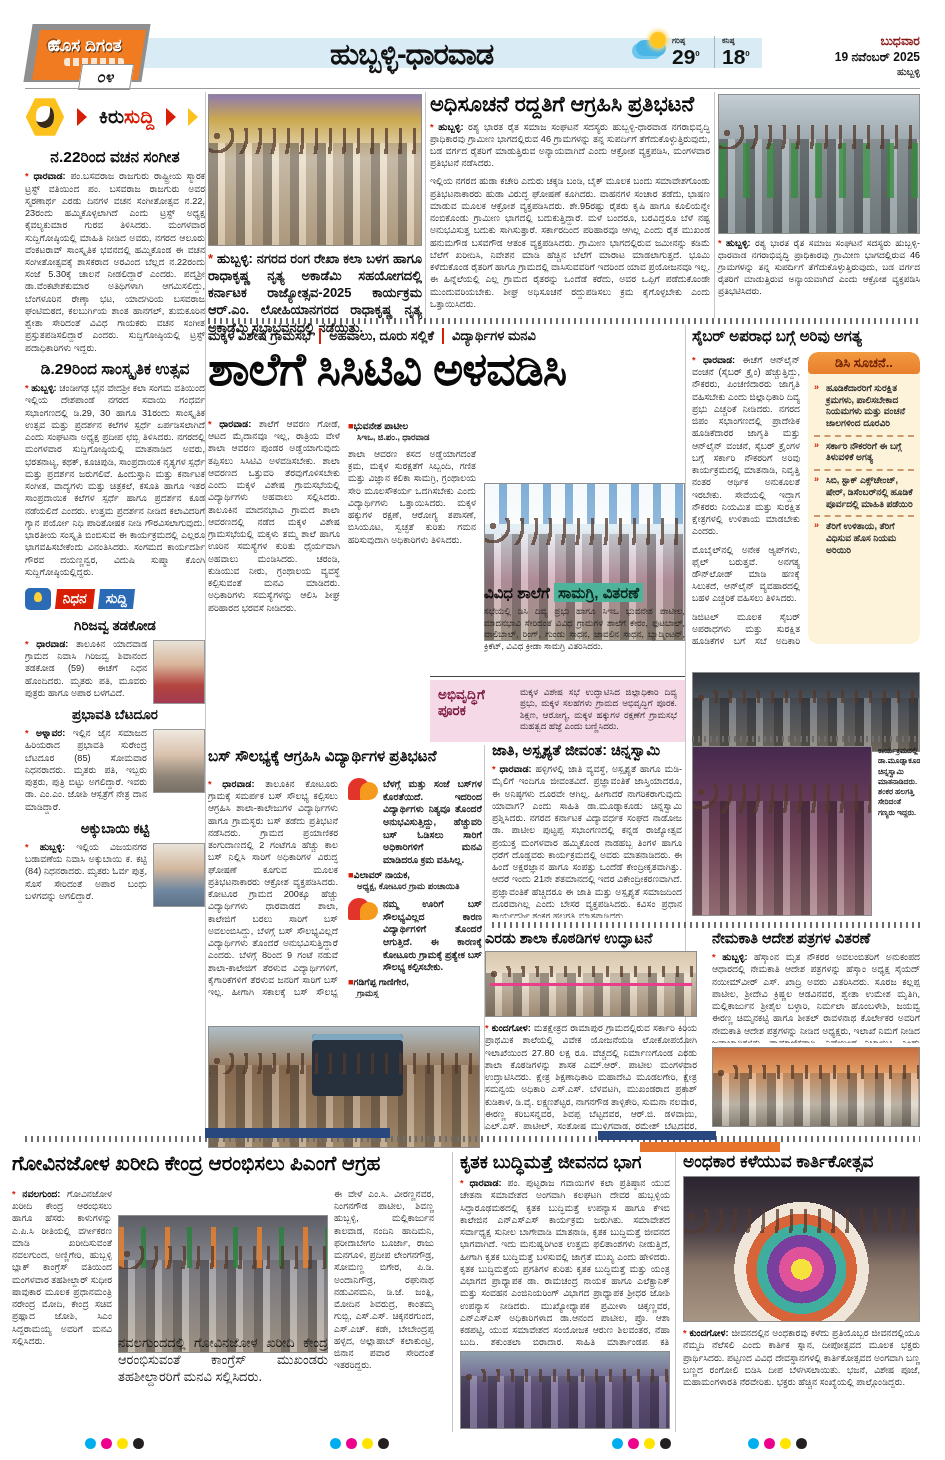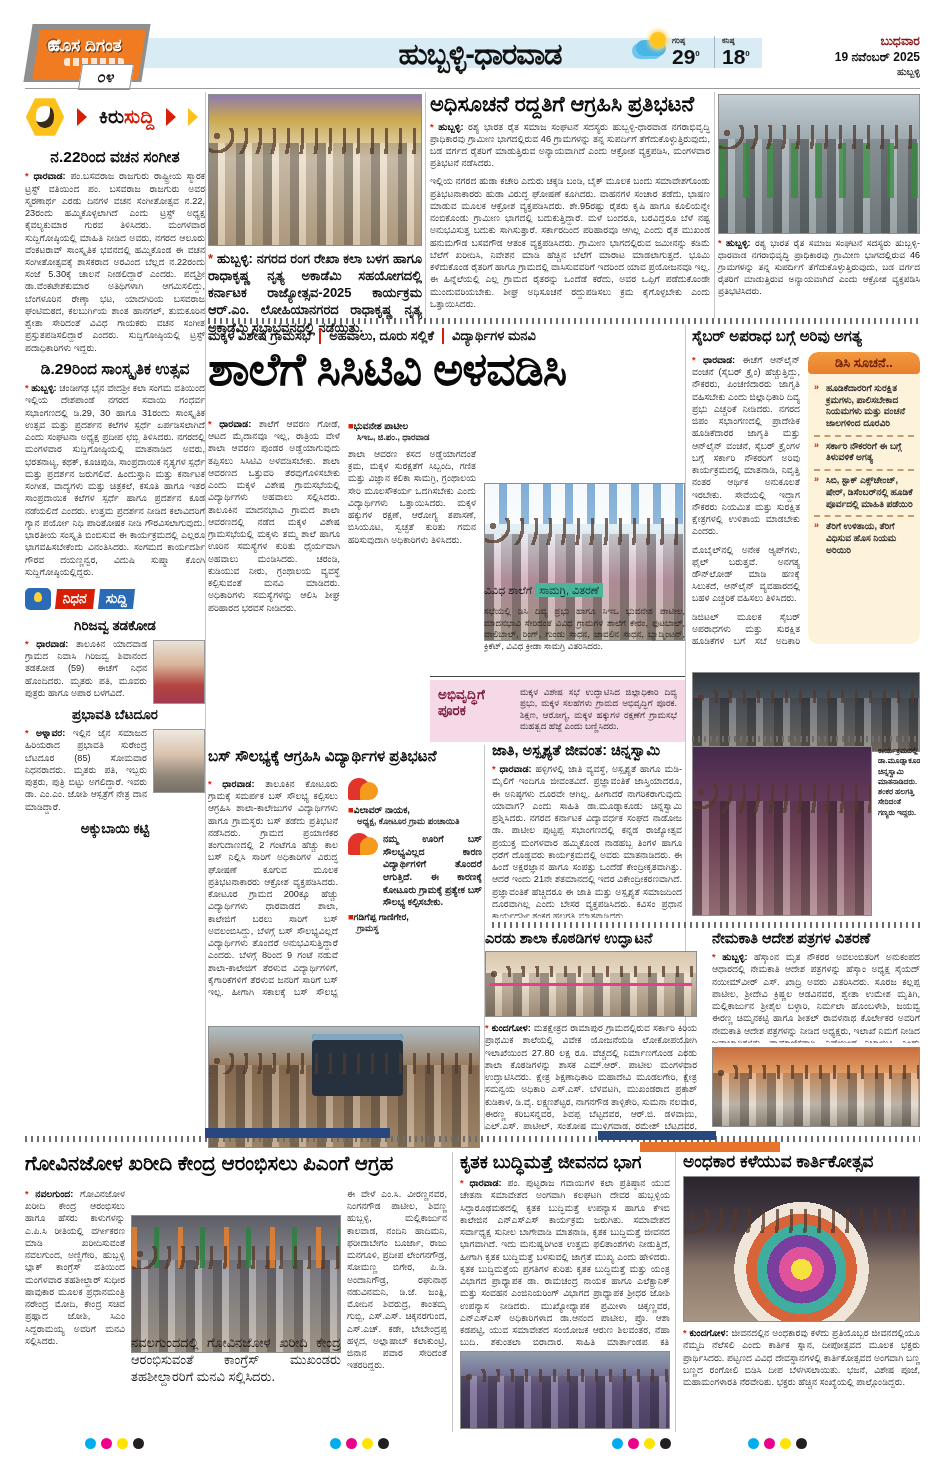--- a/index.html
+++ b/index.html
@@ -19,21 +19,21 @@
   .orangebar{position:absolute;background:#e8742c;}
 
   
   .mast-blue{position:absolute;left:132px;top:38px;width:788px;height:30px;background:#d9ecf5;}
   .mast-gray{position:absolute;left:28px;top:24px;width:118px;height:58px;background:#8f8f8f;transform:skewX(-9deg);}
   .mast-orange{position:absolute;left:36px;top:30px;width:106px;height:50px;background:#f07b21;transform:skewX(-9deg);}
   .brand{position:absolute;left:48px;top:36px;width:92px;color:#fff;font-weight:bold;font-size:17px;text-shadow:1px 1px 0 #5a2a00;white-space:nowrap;}
   .brand-circ{position:absolute;left:46px;top:38px;width:15px;height:15px;border-radius:50%;background:#fff;box-shadow:inset 0 0 0 2px #b34d00;}
   .brand-tag{position:absolute;left:64px;top:58px;width:60px;height:8px;background:repeating-linear-gradient(90deg,#fff 0 6px,transparent 6px 9px);opacity:.8;border-radius:3px;}
   .pagenum-box{position:absolute;left:80px;top:64px;width:50px;height:24px;background:#fff;border:1px solid #8f8f8f;transform:skewX(-9deg);text-align:center;font-weight:bold;font-size:15px;line-height:24px;color:#111;}
-  .edition{position:absolute;left:330px;top:38px;width:300px;text-align:center;font-size:29px;font-weight:bold;color:#121212;letter-spacing:-1px;}
+  .edition{position:absolute;left:330px;top:38px;width:300px;font-size:29px;font-weight:bold;color:#121212;letter-spacing:-1px;}
   .wx{position:absolute;left:628px;top:36px;width:130px;height:34px;}
   .wx .sun{position:absolute;left:22px;top:-4px;width:16px;height:16px;border-radius:50%;background:#ffc41f;box-shadow:0 0 4px 2px #ffd96b;}
   .wx .cloud{position:absolute;left:8px;top:4px;width:30px;height:16px;border-radius:10px;background:#49b5e7;box-shadow:-4px 3px 0 0 #6cc6ee;}
   .wx-lbl{font-size:7.5px;color:#333;font-weight:bold;}
   .wx-t{font-size:21px;font-weight:bold;color:#111;line-height:1;}
   .wx-t sup{font-size:8px;}
   .wx-sep{position:absolute;top:0;width:1px;height:32px;background:#9fb9c4;}
   .mast-right{position:absolute;left:762px;top:34px;width:158px;height:50px;background:#fff;text-align:right;padding-right:2px;}
   .mr-day{font-size:12.5px;font-weight:bold;color:#8a1515;margin:0;}
   .mr-date{font-size:12px;font-weight:bold;color:#111;margin:1px 0 0 0;}
@@ -91,21 +91,21 @@
   .kicker span:first-child{padding-left:0;}
   .main-head{font-size:46px;font-weight:bold;color:#0a0a0a;letter-spacing:-1px;line-height:1.02;margin:2px 0 0 0;}
   .qico{position:relative;width:30px;height:24px;flex:0 0 auto;}
   .qico::before{content:"";position:absolute;left:0;top:0;width:22px;height:22px;border-radius:50% 50% 50% 8%;background:#e3342a;}
   .qico::after{content:"";position:absolute;left:12px;top:4px;width:18px;height:18px;border-radius:50% 50% 50% 8%;background:#f59a1d;}
   .quote-blk{display:flex;gap:5px;}
   .quote-txt{font-size:9.4px;font-weight:bold;line-height:1.35;color:#222;text-align:justify;}
   .q-auth{font-size:9.2px;font-weight:bold;color:#111;margin-top:3px;}
   .q-auth::before{content:"\25A0 ";color:#d81e05;}
   .q-role{font-size:8.6px;font-weight:bold;color:#333;margin-left:9px;}
-  .subhead{font-size:11px;font-weight:normal;color:#0c0c0c;border-radius:7px;}
+  .subhead{font-size:15px;font-weight:bold;color:#0c0c0c;border-radius:7px;}
   .subhead .hl{background:#4db39a;color:#07241c;padding:1px 4px;}
   .pinkbox{background:#f6d9e6;display:flex;gap:8px;padding:7px 8px;box-sizing:border-box;}
   .pinkbox .pb-title{font-size:13.5px;font-weight:bold;color:#7c1640;width:74px;flex:0 0 auto;line-height:1.15;}
   .pinkbox .pb-body{font-size:8.8px;line-height:1.3;text-align:justify;color:#222;}
 
   
   .notice-box{background:#fcf3da;border-radius:10px;box-sizing:border-box;padding:0 6px 6px 6px;}
   .notice-head{background:linear-gradient(180deg,#f2993f,#e87f2e);color:#6d1d00;font-weight:bold;font-size:13px;text-align:center;border-radius:9px 9px 4px 4px;padding:3px 0;margin:0 -6px 5px -6px;}
   .notice-item{font-size:9px;font-weight:bold;line-height:1.3;color:#2c2c2c;padding:4px 0 5px 12px;position:relative;border-bottom:2px dashed #c99a6a;text-align:left;}
   .notice-item:last-child{border-bottom:none;}
@@ -184,20 +184,24 @@
     <p class="body-txt">
       <span class="portrait ph ph-portrait"></span>
       <span class="dl">ಧಾರವಾಡ:</span> <span>ತಾಲೂಕಿನ ಯಾದವಾಡ ಗ್ರಾಮದ ನಿವಾಸಿ ಗಿರಿಜವ್ವ ಶಿವಾನಂದ ತಡಕೋಡ (59) ಈಚೆಗೆ ನಿಧನ ಹೊಂದಿದರು. ಮೃತರು ಪತಿ, ಮೂವರು ಪುತ್ರರು ಹಾಗೂ ಅಪಾರ ಬಳಗವಿದೆ.</span>
     </p>
     <h3 class="ob-name">ಪ್ರಭಾವತಿ ಬೆಟದೂರ</h3>
     <p class="body-txt">
       <span class="portrait ph ph-portrait" style="background:linear-gradient(180deg,#eee8df 0%,#d9c2ad 40%,#8f8578 75%,#777065 100%);"></span>
       <span class="dl">ಅಳ್ನಾವರ:</span> <span>ಇಲ್ಲಿನ ಜೈನ ಸಮಾಜದ ಹಿರಿಯರಾದ ಪ್ರಭಾವತಿ ಸುರೇಂದ್ರ ಬೆಟದೂರ (85) ಸೋಮವಾರ ನಿಧನರಾದರು. ಮೃತರು ಪತಿ, ಇಬ್ಬರು ಪುತ್ರರು, ಪುತ್ರಿ ಬಿಟ್ಟು ಅಗಲಿದ್ದಾರೆ. ಇವರು ಡಾ. ಎಂ.ಎಂ. ಜೋಶಿ ಆಸ್ಪತ್ರೆಗೆ ನೇತ್ರ ದಾನ ಮಾಡಿದ್ದಾರೆ.</span>
     </p>
     <h3 class="ob-name">ಅಕ್ಕುಬಾಯಿ ಕಟ್ಟಿ</h3>
+    <p class="body-txt">
+      <span class="portrait ph ph-portrait" style="background:linear-gradient(180deg,#e9e4da 0%,#d3b79e 40%,#6f87a0 75%,#5d7186 100%);"></span>
+      <span class="dl">ಹುಬ್ಬಳ್ಳಿ:</span> <span>ಇಲ್ಲಿಯ ವಿಜಯನಗರ ಬಡಾವಣೆಯ ನಿವಾಸಿ ಅಕ್ಕುಬಾಯಿ ಕ. ಕಟ್ಟಿ (84) ನಿಧನರಾದರು. ಮೃತರು ಓರ್ವ ಪುತ್ರ, ಸೊಸೆ ಸೇರಿದಂತೆ ಅಪಾರ ಬಂಧು ಬಳಗವನ್ನು ಅಗಲಿದ್ದಾರೆ.</span>
+    </p>
   </div>
 
   <div class="abs" style="left:208px;top:94px;width:214px;height:224px;">
     <div class="ph ph-stage" style="width:214px;height:152px;"></div>
     <p class="caption"><span class="dl" style="color:#000;">ಹುಬ್ಬಳ್ಳಿ:</span> <span>ನಗರದ ರಂಗ ರೇಖಾ ಕಲಾ ಬಳಗ ಹಾಗೂ ರಾಧಾಕೃಷ್ಣ ನೃತ್ಯ ಅಕಾಡೆಮಿ ಸಹಯೋಗದಲ್ಲಿ ಕರ್ನಾಟಕ ರಾಜ್ಯೋತ್ಸವ-2025 ಕಾರ್ಯಕ್ರಮ ಆರ್.ಎಂ. ಲೋಹಿಯಾನಗರದ ರಾಧಾಕೃಷ್ಣ ನೃತ್ಯ ಅಕಾಡೆಮಿ ಸಭಾಭವನದಲ್ಲಿ ನಡೆಯಿತು.</span></p>
   </div>
 
   <div class="abs clip" style="left:430px;top:92px;width:280px;height:226px;">
     <h1 class="art-head" style="font-size:21px;">ಅಧಿಸೂಚನೆ ರದ್ದತಿಗೆ ಆಗ್ರಹಿಸಿ ಪ್ರತಿಭಟನೆ</h1>
     <p class="body-txt"><span class="dl">ಹುಬ್ಬಳ್ಳಿ:</span> <span>ರಶ್ಯ ಭಾರತ ರೈತ ಸಮಾಜ ಸಂಘಟನೆ ಸದಸ್ಯರು ಹುಬ್ಬಳ್ಳಿ-ಧಾರವಾಡ ನಗರಾಭಿವೃದ್ಧಿ ಪ್ರಾಧಿಕಾರವು ಗ್ರಾಮೀಣ ಭಾಗದಲ್ಲಿರುವ 46 ಗ್ರಾಮಗಳನ್ನು ತನ್ನ ಸುಪರ್ದಿಗೆ ತೆಗೆದುಕೊಳ್ಳುತ್ತಿರುವುದು, ಬಡ ವರ್ಗದ ರೈತರಿಗೆ ಮಾಡುತ್ತಿರುವ ಅನ್ಯಾಯವಾಗಿದೆ ಎಂದು ಆಕ್ರೋಶ ವ್ಯಕ್ತಪಡಿಸಿ, ಮಂಗಳವಾರ ಪ್ರತಿಭಟನೆ ನಡೆಸಿದರು.</span></p>
@@ -276,20 +280,21 @@
   </div>
 
   <div class="abs" style="left:208px;top:748px;width:274px;height:382px;">
     <h2 class="art-head" style="font-size:15px;">ಬಸ್ ಸೌಲಭ್ಯಕ್ಕೆ ಆಗ್ರಹಿಸಿ ವಿದ್ಯಾರ್ಥಿಗಳ ಪ್ರತಿಭಟನೆ</h2>
     <div class="abs clip" style="left:0;top:30px;width:130px;height:220px;">
       <p class="body-txt"><span class="dl">ಧಾರವಾಡ:</span> <span>ತಾಲೂಕಿನ ಕೋಟೂರು ಗ್ರಾಮಕ್ಕೆ ಸಮರ್ಪಕ ಬಸ್ ಸೌಲಭ್ಯ ಕಲ್ಪಿಸಲು ಆಗ್ರಹಿಸಿ ಶಾಲಾ-ಕಾಲೇಜುಗಳ ವಿದ್ಯಾರ್ಥಿಗಳು ಹಾಗೂ ಗ್ರಾಮಸ್ಥರು ಬಸ್ ತಡೆದು ಪ್ರತಿಭಟನೆ ನಡೆಸಿದರು. ಗ್ರಾಮದ ಪ್ರಯಾಣಿಕರ ತಂಗುದಾಣದಲ್ಲಿ 2 ಗಂಟೆಗೂ ಹೆಚ್ಚು ಕಾಲ ಬಸ್ ನಿಲ್ಲಿಸಿ ಸಾರಿಗೆ ಅಧಿಕಾರಿಗಳ ವಿರುದ್ಧ ಘೋಷಣೆ ಕೂಗುವ ಮೂಲಕ ಪ್ರತಿಭಟನಾಕಾರರು ಆಕ್ರೋಶ ವ್ಯಕ್ತಪಡಿಸಿದರು. ಕೋಟೂರ ಗ್ರಾಮದ 200ಕ್ಕೂ ಹೆಚ್ಚು ವಿದ್ಯಾರ್ಥಿಗಳು ಧಾರವಾಡದ ಶಾಲಾ, ಕಾಲೇಜಿಗೆ ಬರಲು ಸಾರಿಗೆ ಬಸ್ ಅವಲಂಬಿಸಿದ್ದು, ಬೆಳಗ್ಗೆ ಬಸ್ ಸೌಲಭ್ಯವಿಲ್ಲದೆ ವಿದ್ಯಾರ್ಥಿಗಳು ತೊಂದರೆ ಅನುಭವಿಸುತ್ತಿದ್ದಾರೆ ಎಂದರು. ಬೆಳಗ್ಗೆ 8ರಿಂದ 9 ಗಂಟೆ ನಡುವೆ ಶಾಲಾ-ಕಾಲೇಜಿಗೆ ತೆರಳುವ ವಿದ್ಯಾರ್ಥಿಗಳಿಗೆ, ಕೈಗಾರಿಕೆಗಳಿಗೆ ತೆರಳುವ ಜನರಿಗೆ ಸಾರಿಗೆ ಬಸ್ ಇಲ್ಲ. ಹೀಗಾಗಿ ಸಕಾಲಕ್ಕೆ ಬಸ್ ಸೌಲಭ್ಯ ಕಲ್ಪಿಸುವಂತೆ ಒತ್ತಾಯ ಮಾಡಿದರು. ಪ್ರತಿಭಟನೆಯಲ್ಲಿ</span></p>
     </div>
     <div class="abs clip" style="left:140px;top:30px;width:134px;height:220px;">
       <div class="quote-blk">
         <span class="qico"></span>
+        <span class="quote-txt">ಬೆಳಗ್ಗೆ ಮತ್ತು ಸಂಜೆ ಬಸ್‌ಗಳ ಕೊರತೆಯಿದೆ. ಇದರಿಂದ ವಿದ್ಯಾರ್ಥಿಗಳು ನಿತ್ಯವೂ ತೊಂದರೆ ಅನುಭವಿಸುತ್ತಿದ್ದು, ಹೆಚ್ಚುವರಿ ಬಸ್ ಓಡಿಸಲು ಸಾರಿಗೆ ಅಧಿಕಾರಿಗಳಿಗೆ ಮನವಿ ಮಾಡಿದರೂ ಕ್ರಮ ವಹಿಸಿಲ್ಲ.</span>
       </div>
       <div class="q-auth">ವಿಲಾವರ್ ನಾಯಕ,</div>
       <div class="q-role">ಅಧ್ಯಕ್ಷ, ಕೋಟೂರ ಗ್ರಾಮ ಪಂಚಾಯಿತಿ</div>
       <div class="quote-blk" style="margin-top:6px;">
         <span class="qico"></span>
         <span class="quote-txt">ನಮ್ಮ ಊರಿಗೆ ಬಸ್ ಸೌಲಭ್ಯವಿಲ್ಲದ ಕಾರಣ ವಿದ್ಯಾರ್ಥಿಗಳಿಗೆ ತೊಂದರೆ ಆಗುತ್ತಿದೆ. ಈ ಕಾರಣಕ್ಕೆ ಕೋಟೂರು ಗ್ರಾಮಕ್ಕೆ ಪ್ರತ್ಯೇಕ ಬಸ್ ಸೌಲಭ್ಯ ಕಲ್ಪಿಸಬೇಕು.</span>
       </div>
       <div class="q-auth">ಗಡಿಗೆಪ್ಪ ಗಾಣಿಗೇರ,</div>
       <div class="q-role">ಗ್ರಾಮಸ್ಥ</div>
 
@@ -320,21 +325,21 @@
       <p class="body-txt"><span class="dl">ಹುಬ್ಬಳ್ಳಿ:</span> <span>ಹೆಸ್ಕಾಂನ ಮೃತ ನೌಕರರ ಅವಲಂಬಿತರಿಗೆ ಅನುಕಂಪದ ಆಧಾರದಲ್ಲಿ ನೇಮಕಾತಿ ಆದೇಶ ಪತ್ರಗಳನ್ನು ಹೆಸ್ಕಾಂ ಅಧ್ಯಕ್ಷ ಸೈಯದ್ ನಯೀಮ್‌ವೀರ್ ಎಸ್. ಖಾದ್ರಿ ಅವರು ವಿತರಿಸಿದರು. ಸೂರಜ ಕಲ್ಲಪ್ಪ ಪಾಟೀಲ, ಶ್ರೀದೇವಿ ಕ್ರಿಷ್ಣಲ ಆಡವಿನವರ, ಶ್ವೇತಾ ಉಮೇಶ ಮೃತಿಗಿ, ಮಲ್ಲಿಕಾರ್ಜುನ ಶ್ರೀಶೈಲ ಬಳ್ಳಾರಿ, ನಿರ್ಮಲಾ ಹೊಂಬಳೇಶಿ, ಜಯವ್ವ ಈರಣ್ಣ ಚಿಮ್ಮನಕಟ್ಟಿ ಹಾಗೂ ಶೀತಲ್ ರಾವಳನಾಥ ಕೊರ್ಲೇಕರ ಅವರಿಗೆ ನೇಮಕಾತಿ ಆದೇಶ ಪತ್ರಗಳನ್ನು ನೀಡಿದ ಅಧ್ಯಕ್ಷರು, ಇಲಾಖೆ ನಿಮಗೆ ನೀಡಿದ ಜವಾಬ್ದಾರಿಗಳನ್ನು ಪ್ರಾಮಾಣಿಕವಾಗಿ, ನಿಷ್ಠೆಯಿಂದ ನಿಭಾಯಿಸಿ ಎಂದು ತಿಳಿಸಿದರು.</span></p>
     </div>
     <div class="ph ph-cert" style="width:208px;height:80px;margin-top:4px;"></div>
   </div>
 
   <div class="hdiv" style="left:25px;top:1136px;width:895px;"></div>
   <div class="bluebar" style="left:205px;top:1128px;width:185px;height:10px;"></div>
   <div class="bluebar" style="left:598px;top:1131px;width:118px;height:9px;"></div>
   <div class="orangebar" style="left:640px;top:1142px;width:140px;height:10px;"></div>
 
-  <div class="abs" style="left:25px;top:1152px;width:422px;height:282px;">
+  <div class="abs" style="left:12px;top:1152px;width:422px;height:282px;">
     <h1 class="art-head" style="font-size:20px;">ಗೋವಿನಜೋಳ ಖರೀದಿ ಕೇಂದ್ರ ಆರಂಭಿಸಲು ಪಿಎಂಗೆ ಆಗ್ರಹ</h1>
     <div class="abs clip" style="left:0;top:36px;width:100px;height:244px;">
       <p class="body-txt"><span class="dl">ನವಲಗುಂದ:</span> <span>ಗೋವಿನಜೋಳ ಖರೀದಿ ಕೇಂದ್ರ ಆರಂಭಿಸಲು ಹಾಗೂ ಹೆಸರು ಕಾಳುಗಳನ್ನು ಎ.ಪಿ.ಸಿ ರೀತಿಯಲ್ಲಿ ವರ್ಗೀಕರಣ ಮಾಡಿ ಖರೀದಿಸುವಂತೆ ನವಲಗುಂದ, ಅಣ್ಣಿಗೇರಿ, ಹುಬ್ಬಳ್ಳಿ ಬ್ಲಾಕ್ ಕಾಂಗ್ರೆಸ್ ವತಿಯಿಂದ ಮಂಗಳವಾರ ತಹಶೀಲ್ದಾರ್ ಸುಧೀರ ಷಾವುಕಾರ ಮೂಲಕ ಪ್ರಧಾನಮಂತ್ರಿ ನರೇಂದ್ರ ಮೋದಿ, ಕೇಂದ್ರ ಸಚಿವ ಪ್ರಹ್ಲಾದ ಜೋಶಿ, ಸಿಎಂ ಸಿದ್ದರಾಮಯ್ಯ ಅವರಿಗೆ ಮನವಿ ಸಲ್ಲಿಸಿದರು.</span></p>
     </div>
     <div class="ph ph-congress abs" style="left:106px;top:36px;width:210px;height:138px;">
         <i class="accent-flags"></i>
       </div>
     <div class="abs clip" style="left:322px;top:36px;width:100px;height:244px;">
       <p class="body-txt">ಈ ವೇಳೆ ಎಂ.ಸಿ. ವೀರಣ್ಣನವರ, ನಿಂಗನಗೌಡ ಪಾಟೀಲ, ಶಿವಣ್ಣ ಹುಬ್ಬಳ್ಳಿ, ಮಲ್ಲಿಕಾರ್ಜುನ ಕಾಲವಾಡ, ನಂದಿನಿ ಹಾದಿಮನಿ, ಫರೀದಾಬೇಗಂ ಬೂರ್ಜಾ, ರಾಜು ಮನಗೂಳಿ, ಪ್ರದೀಪ ಲೇಂಗನಗೌಡ್ರ, ಸೋಮಣ್ಣ ಬಿಗೇರ, ಪಿ.ಡಿ. ಅಂದಾನಿಗೌಡ್ರ, ರಘುನಾಥ ನಡುವಿನಮನಿ, ಡಿ.ಜೆ. ಜಂತ್ಲಿ, ಮೋದಿನ ಶಿವರುದ್ರ, ಕಾಂತಮ್ಮ ಗುಬ್ಬಿ, ಎಸ್.ಎಸ್. ಚಿಕ್ಕನರಗುಂದ, ಎಸ್.ಎಚ್. ಕಡೇ, ಬೇಬೇಂದ್ರಪ್ಪ ಹಳ್ಳದ, ಅಲ್ಲಾಷಾಬ್ ಕಲಾಕುಂಟ್ರಿ, ಜಿನಾನ ಪವಾರ ಸೇರಿದಂತೆ ಇತರರಿದ್ದರು.</p>
     </div>

